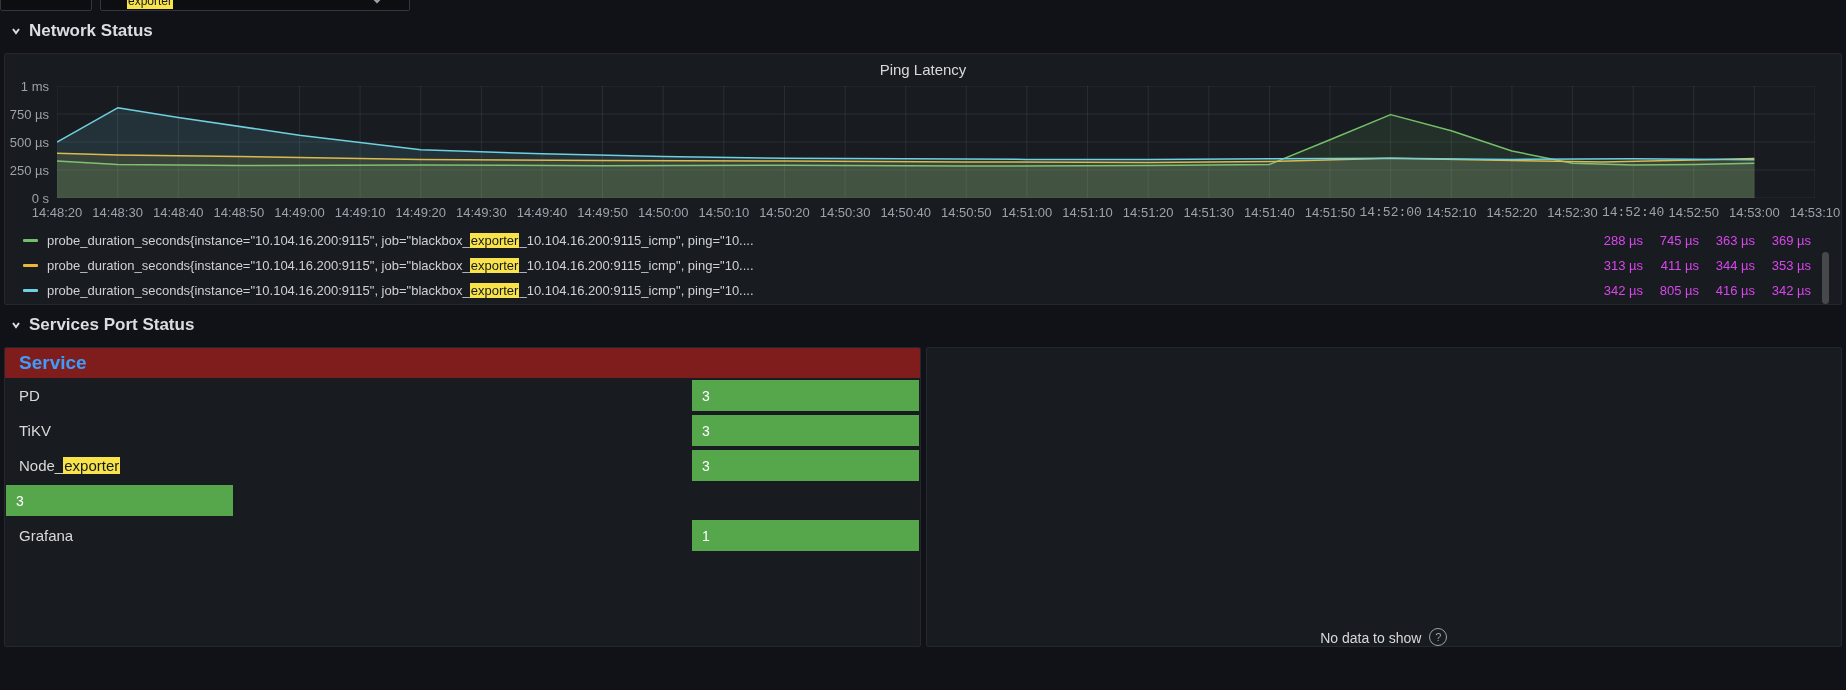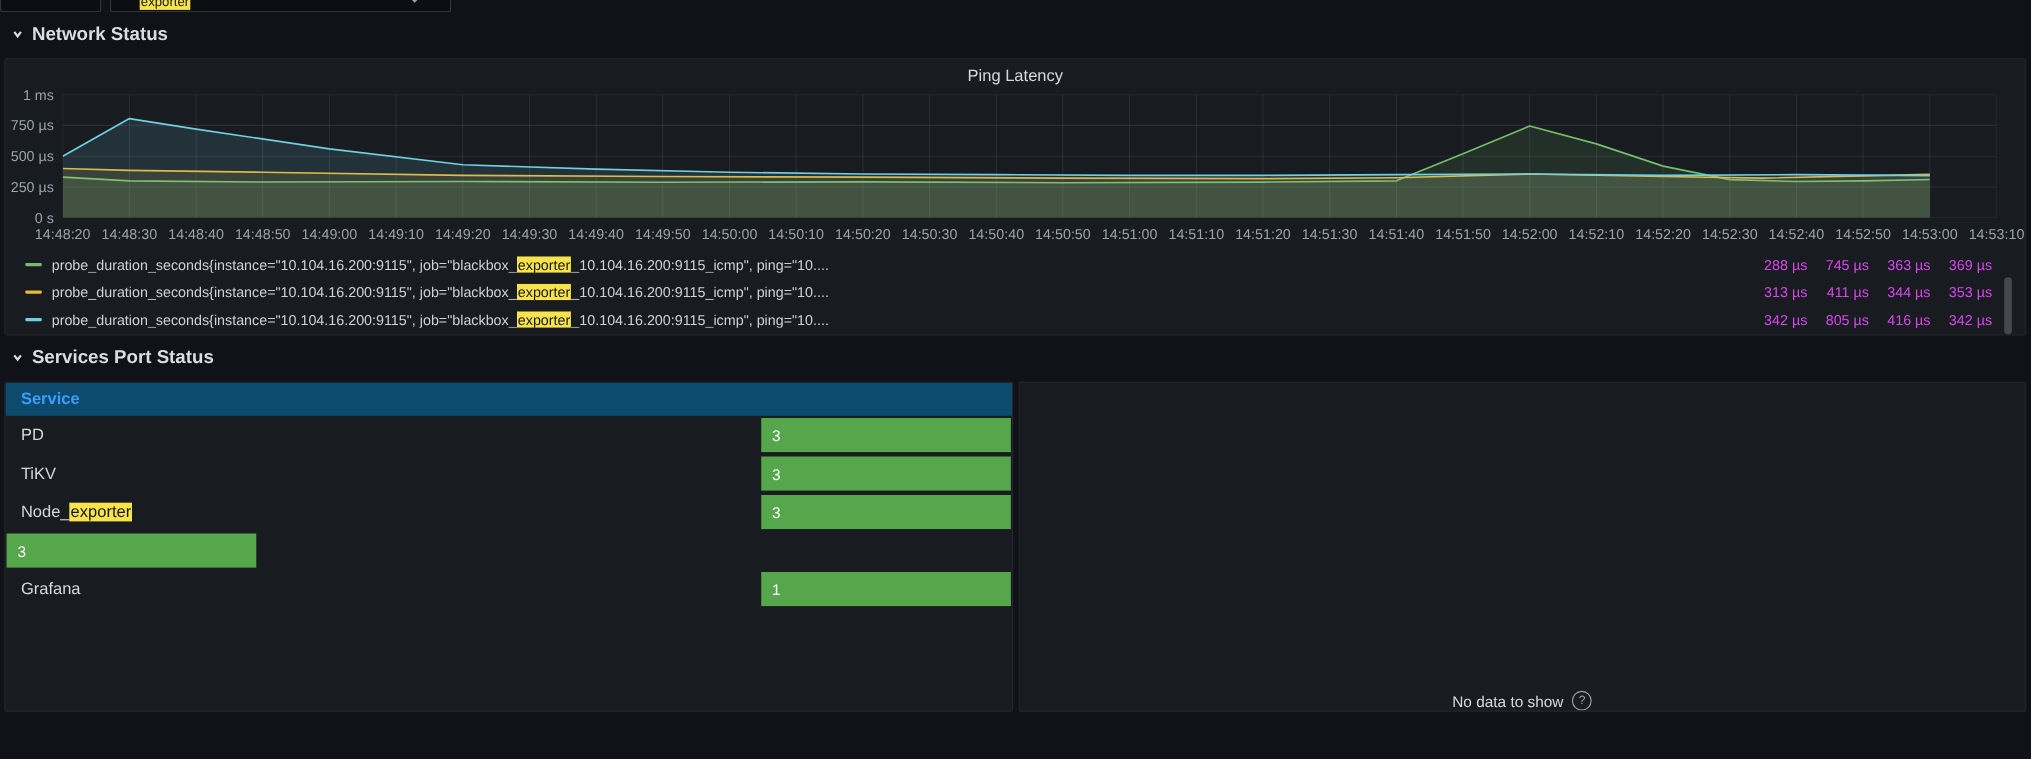--- a/index.html
+++ b/index.html
@@ -41,22 +41,22 @@
   .legend{margin:6px 14px 0 18px;position:relative;padding-right:16px}
   .legend-row{display:flex;align-items:center;height:25px;font-size:13px}
   .swatch{width:15px;height:3px;border-radius:1px;margin-right:9px;flex:none}
   .legend-text{flex:1;white-space:nowrap;overflow:hidden;color:#d0d1d5;cursor:pointer}
   .legend-val{width:56px;text-align:right;flex:none;color:#d946ef}
   .legend-sb{position:absolute;right:-2px;top:24px;width:7px;height:52px;
     background:rgba(255,255,255,.20);border-radius:4px;cursor:pointer}
   
   .panels{display:flex;gap:5px;margin:4px 4px 0 4px;height:300px}
   .panels .panel{flex:1;overflow:hidden}
-  .thead{display:flex;height:30px;line-height:30px;background:#0c4a6e;
-    font-size:15px;font-weight:700;color:#3b9eff}
+  .thead{display:flex;height:30px;line-height:30px;background:#7f1d1d;
+    font-size:19px;font-weight:700;color:#3b9eff}
   .th-service{flex:1;padding-left:14px;cursor:pointer}
   .th-up{width:25%;box-sizing:border-box;padding-left:12px;cursor:pointer}
   .trow{display:flex;height:35px;align-items:center;font-size:15px;color:#d8d9da}
   .td-service{flex:1;padding-left:14px}
   .td-up{width:25%;height:100%;box-sizing:border-box;padding:2px 1px}
   .bar{height:100%;background:#56a64b;color:#ffffff;display:flex;align-items:center;
     padding-left:10px;font-size:14px;box-sizing:border-box}
   .nodata-panel{display:flex;align-items:flex-end;justify-content:center;gap:8px;
     font-size:14px;color:#d8d9da}
   .qmark{width:16px;height:16px;border:1px solid #9da2ab;border-radius:50%;
@@ -158,25 +158,25 @@
       <div class="xtick" style="left: 41.3793%;">14:50:20</div>
       <div class="xtick" style="left: 44.8276%;">14:50:30</div>
       <div class="xtick" style="left: 48.2759%;">14:50:40</div>
       <div class="xtick" style="left: 51.7241%;">14:50:50</div>
       <div class="xtick" style="left: 55.1724%;">14:51:00</div>
       <div class="xtick" style="left: 58.6207%; text-align: center;">14:51:10</div>
       <div class="xtick" style="left: 62.069%;">14:51:20</div>
       <div class="xtick" style="left: 65.5172%;">14:51:30</div>
       <div class="xtick" style="left: 68.9655%;">14:51:40</div>
       <div class="xtick" style="left: 72.4138%;">14:51:50</div>
-      <div class="xtick" style="left: 75.8621%;">14:52:00</div>
+      <div class="xtick" style="left: 75.8621%; font-family: Liberation Mono, monospace;">14:52:00</div>
       <div class="xtick" style="left: 79.3103%;">14:52:10</div>
       <div class="xtick" style="left: 82.7586%;">14:52:20</div>
       <div class="xtick" style="left: 86.2069%;">14:52:30</div>
-      <div class="xtick" style="left: 89.6552%;">14:52:40</div>
+      <div class="xtick" style="left: 89.6552%; font-family: Liberation Mono, monospace;">14:52:40</div>
       <div class="xtick" style="left: 93.1034%;">14:52:50</div>
       <div class="xtick" style="left: 96.5517%;">14:53:00</div>
       <div class="xtick" style="left: 100%;">14:53:10</div>
     </div>
 
   <div class="legend">
     <div class="legend-row">
       <span class="swatch" style="background: rgb(115, 191, 105);"></span>
       <span class="legend-text"><span>probe_duration_seconds{instance="10.104.16.200:9115", job="blackbox_</span><span class="hl">exporter</span><span>_10.104.16.200:9115_icmp", ping="10....</span></span>
       <span class="legend-val">288 µs</span>

